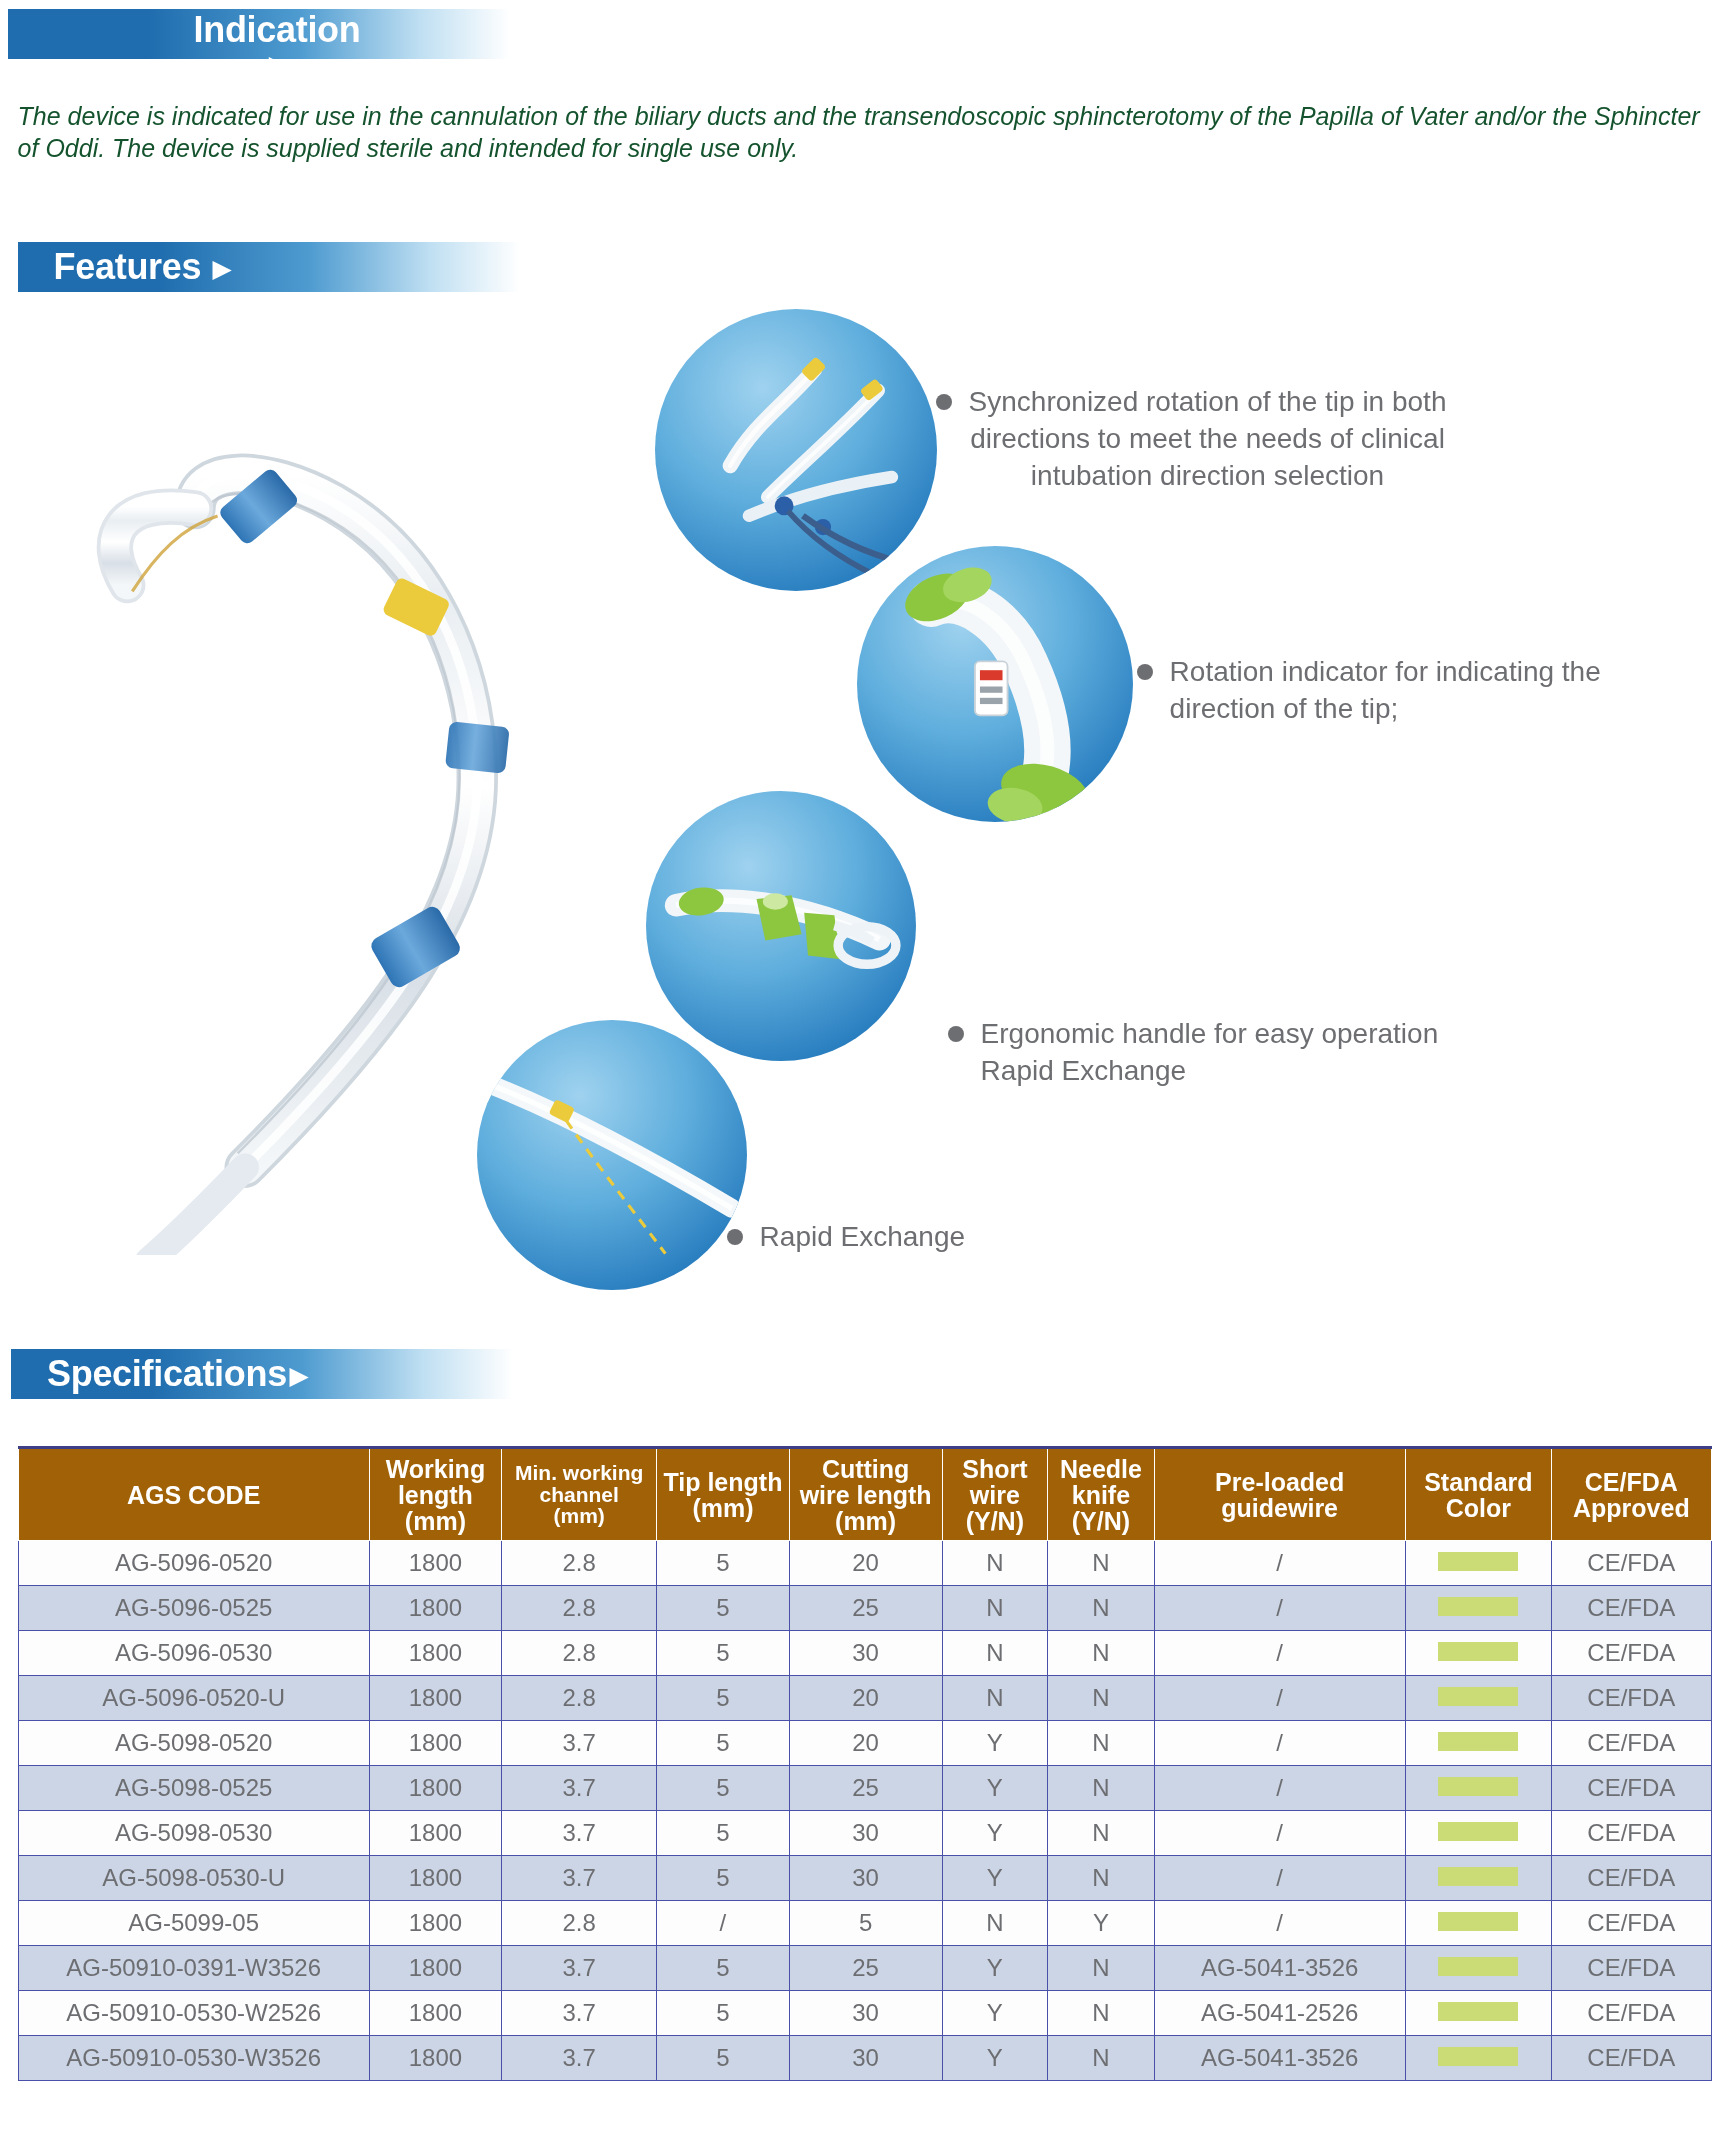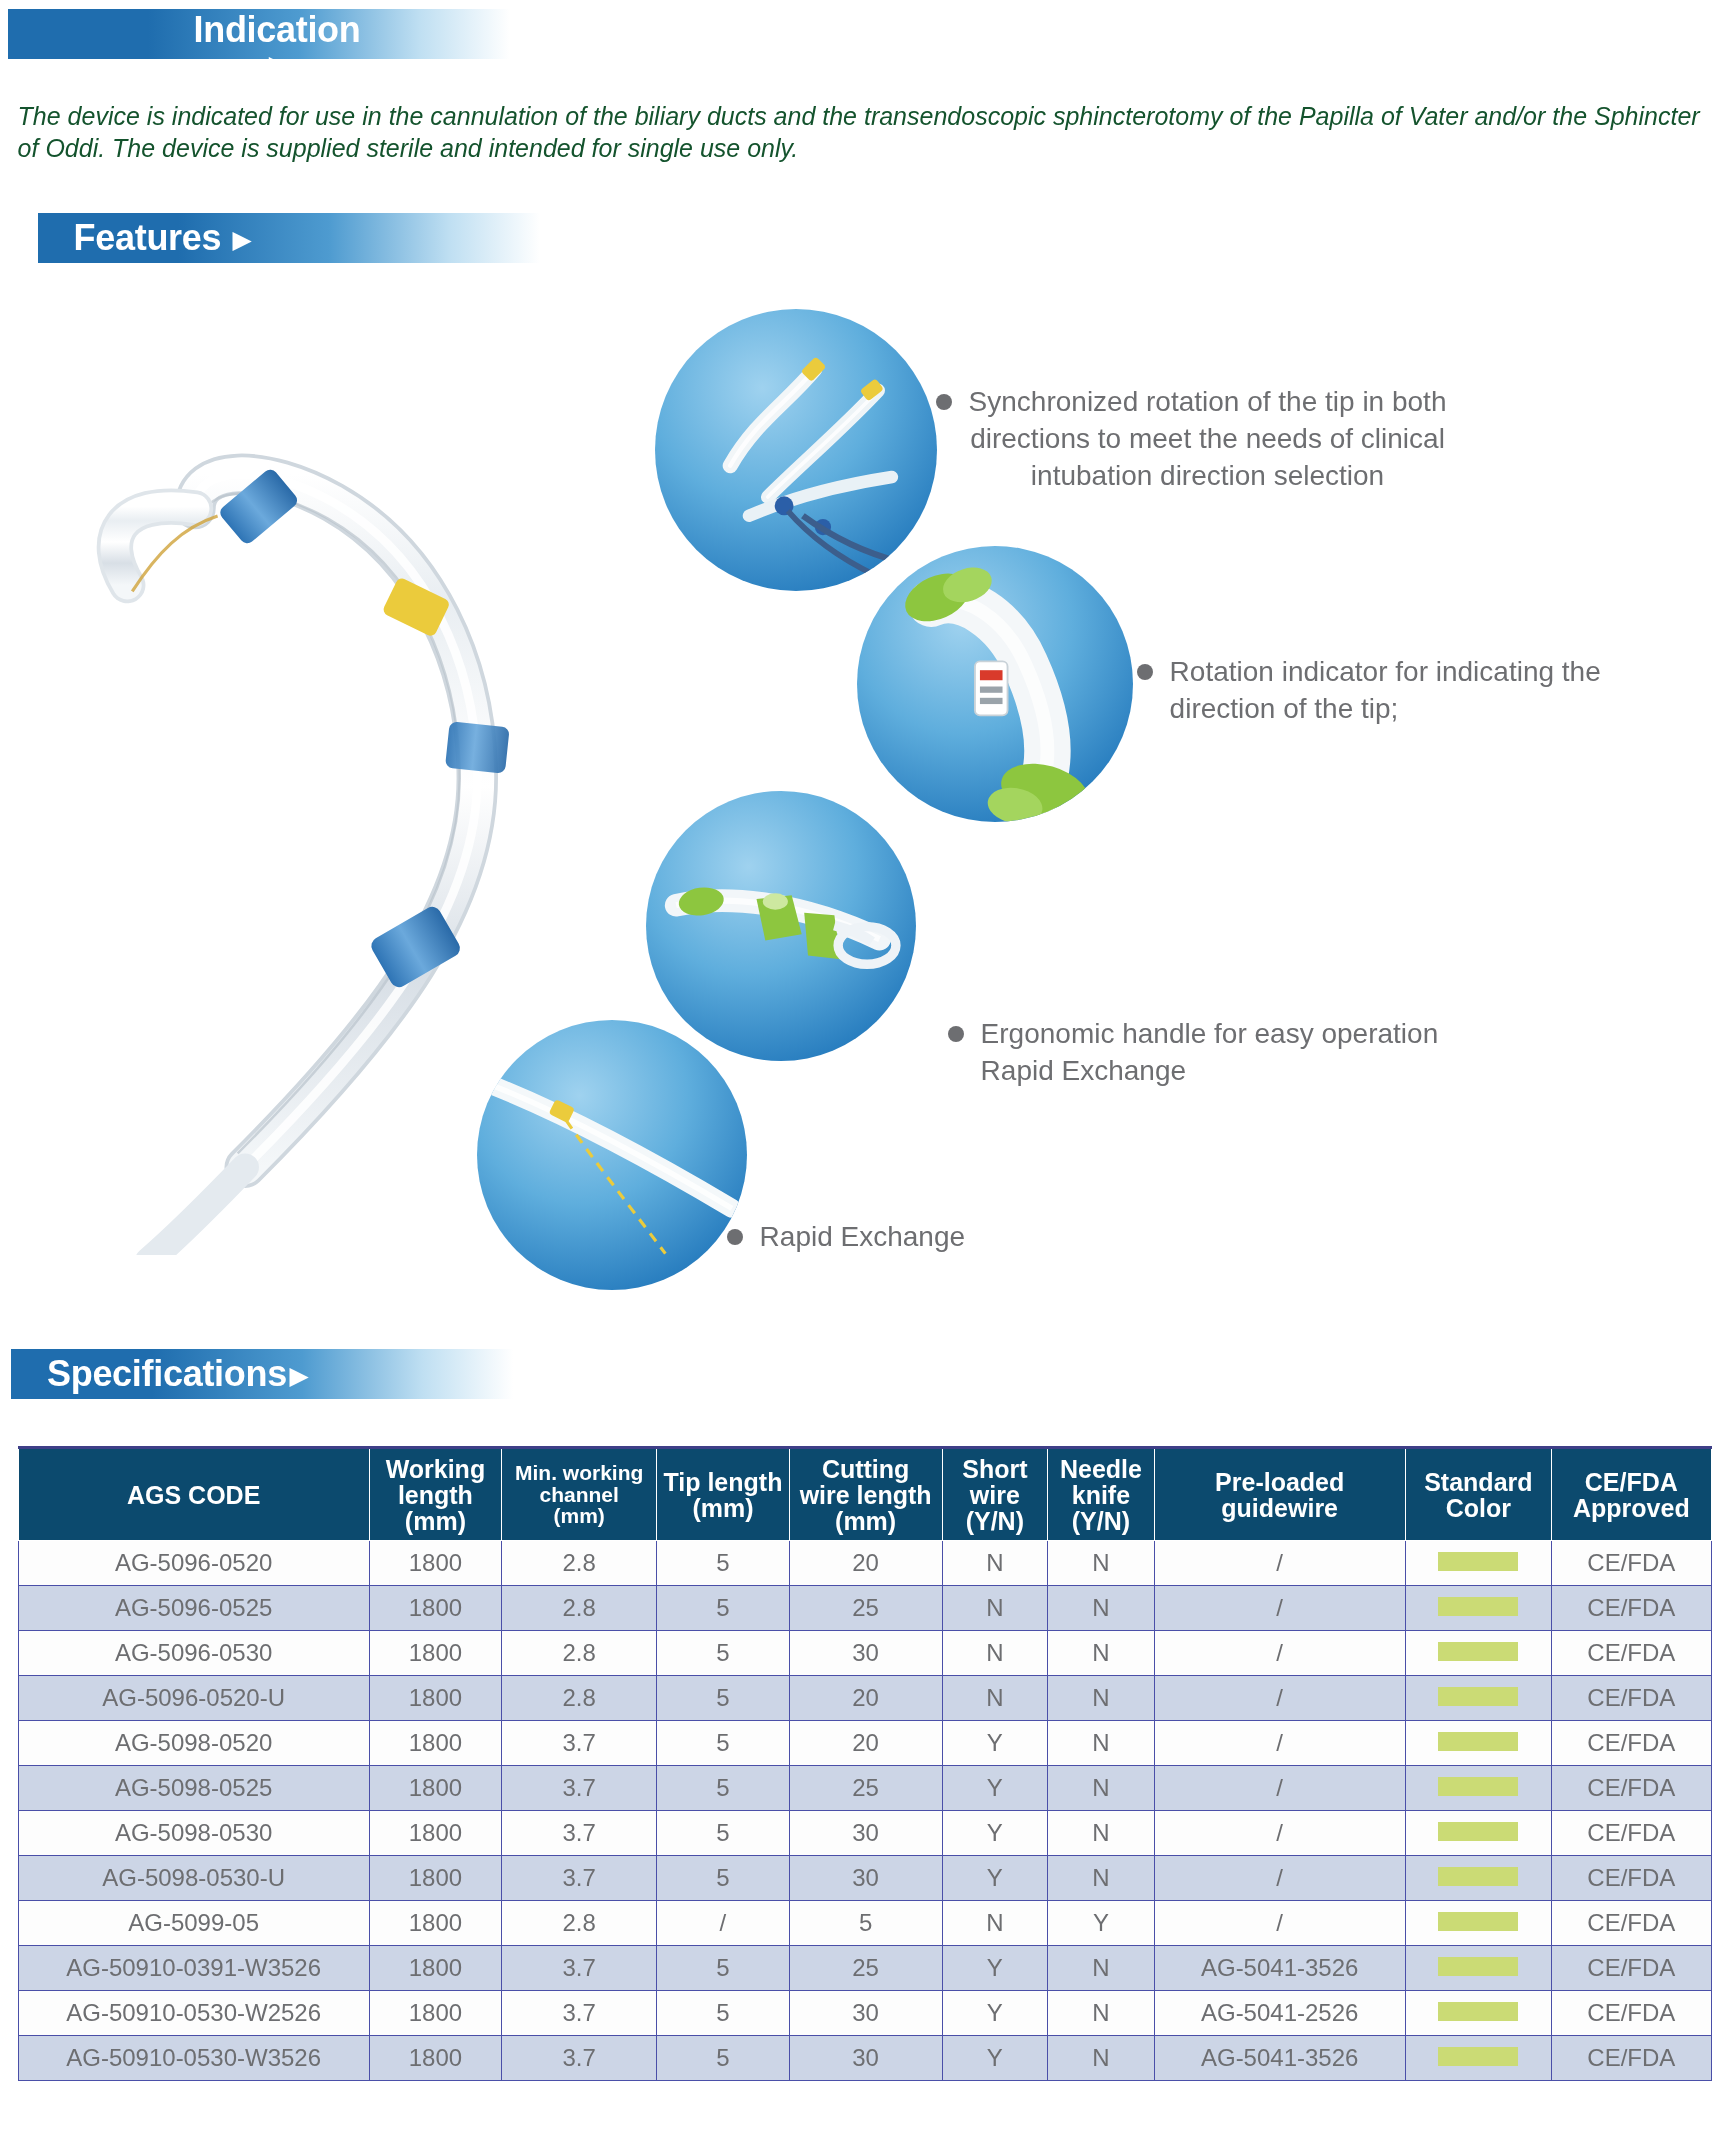--- a/index.html
+++ b/index.html
@@ -32,21 +32,21 @@
   .section-bar .arrow {
     color: #ffffff;
     font-size: 25px;
     margin-left: 2.5px;
     line-height: 1;
     transform: translateY(1.3px);
   }
   .section-bar .arrow.spaced { margin-left: 11.3px; }
 
   #bar-indication { left: 8px; top: 8.8px;   width: 502px; flex-direction: column; }
-  #bar-features   { left: 17.6px; top: 213px;  width: 502px; margin-left: 20px; }
+  #bar-features   { left: 17.6px; top: 242px;  width: 502px; }
   #bar-specs      { left: 11px; top: 1349px; width: 502px; }
 
   
   #indication-text {
     position: absolute;
     left: 17.6px;
     top: 100px;
     width: 1707px;
     font-size: 25px;
     line-height: 1.28;
@@ -122,21 +122,21 @@
   #spec-table th, #spec-table td {
     border: 1.9px solid #4A4FA8;
     text-align: center;
     vertical-align: middle;
     color: #6D6E71;
     font-size: 24px;
     padding: 0;
     height: 45px;
   }
   #spec-table thead th {
-    background: #0c4a6e;
+    background: #a16207;
     color: #ffffff;
     font-weight: bold;
     border-color: #ffffff;
     border-top: 3.8px solid #3F3F88;
     height: 93px;
     line-height: 1.04;
     font-size: 25px;
     white-space: pre-line;
     padding: 0 2.5px;
   }

